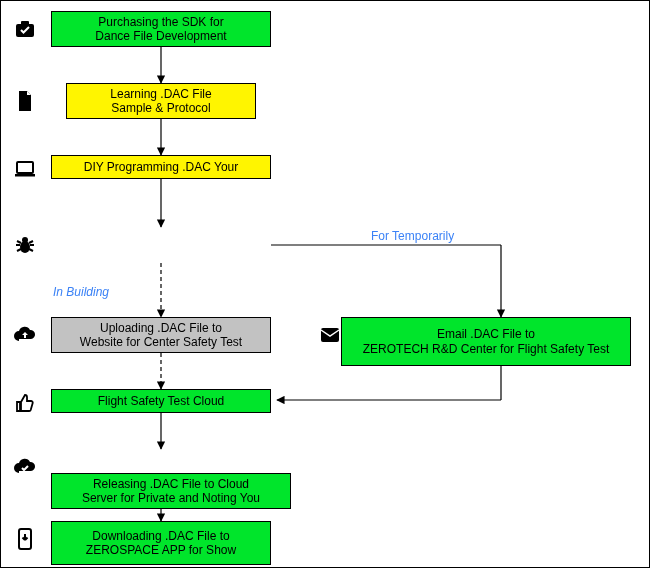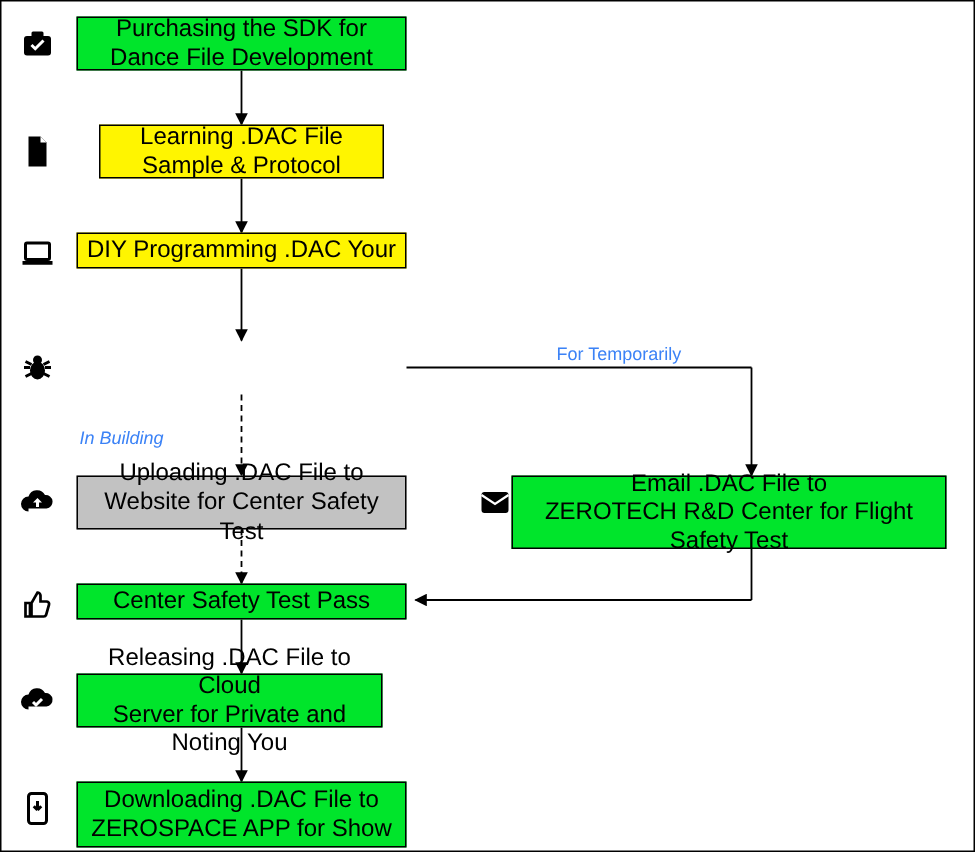--- a/index.html
+++ b/index.html
@@ -16,21 +16,21 @@
     border: 1px solid #000;
     background: #fff;
   }
   .node {
     position: absolute;
     border: 1px solid #000;
     text-align: center;
     display: flex;
     align-items: center;
     justify-content: center;
-    font-size: 16px;
+    font-size: 12px;
     line-height: 1.2;
     padding: 4px 6px;
   }
   .node.green { background: #00e52b; }
   .node.yellow { background: #fff500; }
   .node.grey { background: #c2c2c2; }
   .icon {
     position: absolute;
     width: 24px;
     height: 24px;
@@ -152,30 +152,30 @@
     <span style="white-space:pre-line;">Email .DAC File to
 ZEROTECH R&amp;D Center for Flight Safety Test</span>
   </div>
 
   <div class="icon" style="left:12px; top:390px;">
     <svg viewBox="0 0 24 24" width="24" height="24">
         <path d="M4 20 V11 h3 v9 H4z M8 20 V11 l4 -7 c1 0 2 1 2 2 v4 h4 c1 0 2 1 1.7 2 l-2 7 c-0.2 0.6 -0.8 1 -1.5 1 H8z" fill="none" stroke="#000" stroke-width="1.8"></path>
       </svg>
   </div>
   <div class="node green" style="left:50px; top:388px; width:220px; height:24px;">
-    <span>Center Safety Test Pass</span>
+    <span>Flight Safety Test Cloud</span>
   </div>
 
   <div class="icon" style="left:12px; top:454px;">
     <svg viewBox="0 0 24 24" width="24" height="24">
         <path d="M6 18 a5 5 0 0 1 0-10 a6 6 0 0 1 11 -1 a4.5 4.5 0 0 1 1 9 H6z" fill="#000"></path>
         <path d="M9 13 l2 2 l4 -4" stroke="#fff" stroke-width="2" fill="none"></path>
       </svg>
   </div>
-  <div class="node green" style="left:50px; top:448px; width:204px; height:36px;">
+  <div class="node green" style="left:50px; top:472px; width:240px; height:36px;">
     <span style="white-space:pre-line;">Releasing .DAC File to Cloud
 Server for Private and Noting You</span>
   </div>
 
   <div class="icon" style="left:12px; top:526px;">
     <svg viewBox="0 0 24 24" width="24" height="24">
         <rect x="6" y="2" width="12" height="20" rx="2" fill="none" stroke="#000" stroke-width="2"></rect>
         <path d="M12 7 v6 m0 0 l-2.5 -2.5 M12 13 l2.5 -2.5" stroke="#000" stroke-width="2" fill="none"></path>
       </svg>
   </div>

